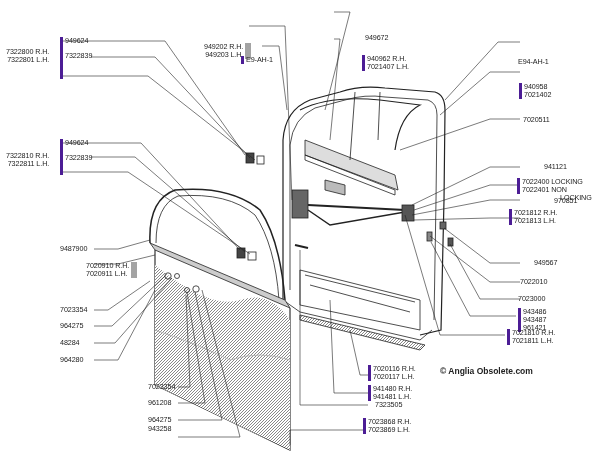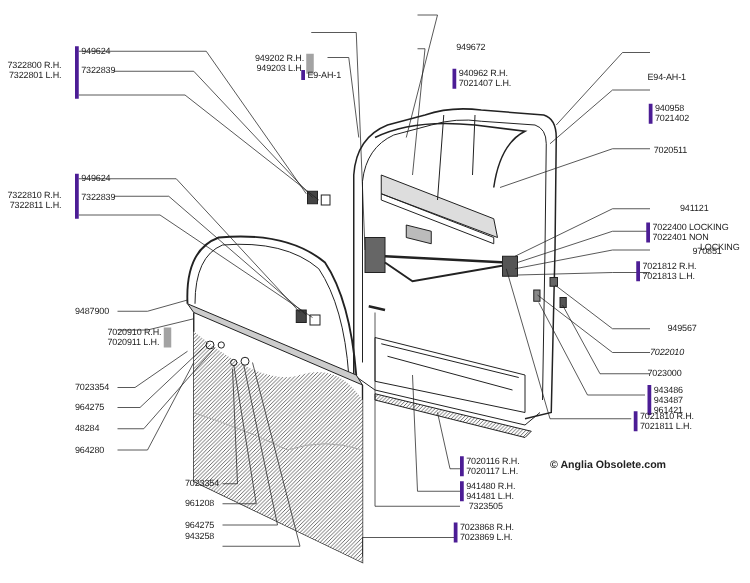--- a/index.html
+++ b/index.html
@@ -151,21 +151,21 @@
   <div>7022400 LOCKING</div>
   <div>7022401 NON</div>
 </div>
 <div class="lbl" style="left:560px;top:194px;">LOCKING</div>
 <div class="lbl" style="left:510px;top:197px;padding-left:44px;">970851</div>
 <div class="lbl br" style="left:509px;top:209px;">
   <div>7021812 R.H.</div>
   <div>7021813 L.H.</div>
 </div>
 <div class="lbl" style="left:522px;top:259px;margin-left:12px;">949567</div>
-<div class="lbl" style="left:520px;top:278px;font-style:italic;">7022010</div>
+<div class="lbl" style="left:520px;top:278px;">7022010</div>
 <div class="lbl" style="left:518px;top:295px;">7023000</div>
 <div class="lbl br" style="left:518px;top:308px;text-align:right;">
   <div>943486</div>
   <div>943487</div>
   <div>961421</div>
 </div>
 <div class="lbl br" style="left:507px;top:329px;">
   <div>7021810 R.H.</div>
   <div>7021811 L.H.</div>
 </div>

